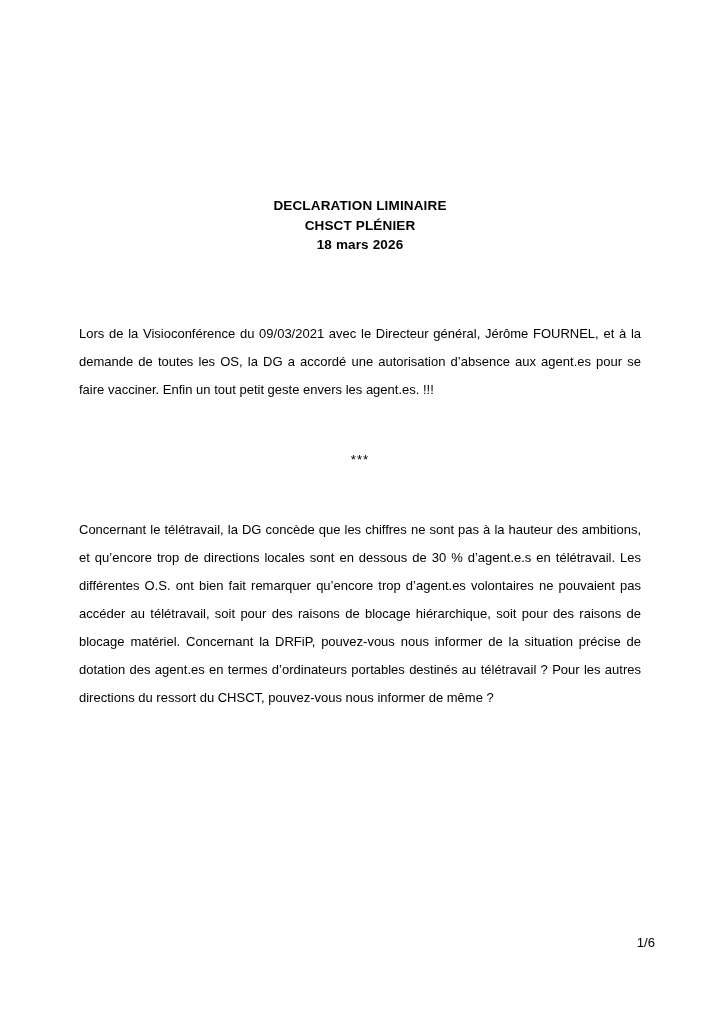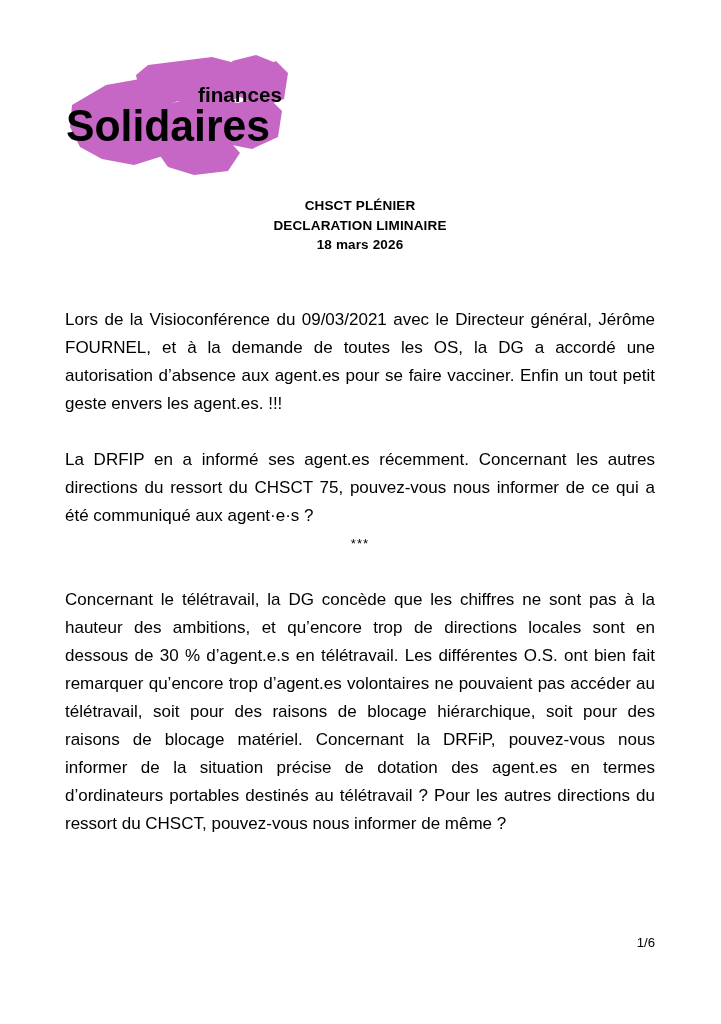--- a/index.html
+++ b/index.html
@@ -52,23 +52,23 @@
 
   
   .body-text {
     position: absolute;
     left: 65px;
     top: 306px;
     width: 590px;
   }
   .para {
     text-align: justify;
-    font-size: 17px;
+    font-size: 13px;
     line-height: 28px;
-    margin: 0;
+    margin: 14px;
     hyphens: none;
   }
   .spacer-line { height: 28px; }
   .sep {
     text-align: center;
     font-size: 13.2px;
     line-height: 28px;
     letter-spacing: 1px;
     margin: 0;
   }
@@ -82,49 +82,32 @@
     text-align: right;
     font-size: 13.2px;
     line-height: 18px;
   }
 </style>
 </head>
 <body>
 
 <div class="page">
 
-  <div class="logo-block">
-    <svg class="logo-svg" viewBox="0 0 230 120" xmlns="http://www.w3.org/2000/svg">
-
-      <g>
-        <polygon fill="#c667c6" points="86,10 150,2 196,14 214,6 226,18 222,44 200,52 178,42 150,54 116,46 96,54 78,40 74,20"></polygon>
-        <polygon fill="#c667c6" points="10,50 44,30 78,24 104,34 96,62 112,74 104,100 72,110 40,104 18,92 8,72"></polygon>
-        <polygon fill="#c667c6" points="96,52 140,40 176,48 204,40 220,56 216,82 190,94 160,88 128,102 100,96 88,76"></polygon>
-        <polygon fill="#c667c6" points="104,84 134,74 164,82 178,98 166,116 132,120 106,112 96,98"></polygon>
-        <polygon fill="#c667c6" points="170,6 194,0 214,8 218,26 198,34 176,26"></polygon>
-      </g>
-
-      <text x="136" y="47" fill="#000000" font-family="'Liberation Sans', sans-serif" font-size="20" font-weight="bold" textLength="84" lengthAdjust="spacingAndGlyphs">finances</text>
-
-      <text x="4" y="86" fill="#000000" font-family="'Liberation Sans', sans-serif" font-size="44" font-weight="bold" textLength="204" lengthAdjust="spacingAndGlyphs">Solidaires</text>
-    </svg>
-  </div>
 
   <div class="doc-title">
+    <div>DECLARATION LIMINAIRE</div>
     <div>CHSCT PLÉNIER</div>
-    <div>DECLARATION LIMINAIRE</div>
     <div>18 mars 2026</div>
   </div>
 
   <div class="body-text">
 
     <p class="para">Lors de la Visioconférence du 09/03/2021 avec le Directeur général, Jérôme FOURNEL, et à la demande de toutes les OS, la DG a accordé une autorisation d’absence aux agent.es pour se faire vacciner. Enfin un tout petit geste envers les agent.es. !!!</p>
     <div class="spacer-line"></div>
 
-    <p class="para">La DRFIP en a informé ses agent.es récemment. Concernant les autres directions du ressort du CHSCT 75, pouvez-vous nous informer de ce qui a été communiqué aux agent·e·s ?</p>
 
     <p class="sep">***</p>
     <div class="spacer-line"></div>
 
     <p class="para">Concernant le télétravail, la DG concède que les chiffres ne sont pas à la hauteur des ambitions, et qu’encore trop de directions locales sont en dessous de 30 % d’agent.e.s en télétravail. Les différentes O.S. ont bien fait remarquer qu’encore trop d’agent.es volontaires ne pouvaient pas accéder au télétravail, soit pour des raisons de blocage hiérarchique, soit pour des raisons de blocage matériel. Concernant la DRFiP, pouvez-vous nous informer de la situation précise de dotation des agent.es en termes d’ordinateurs portables destinés au télétravail ? Pour les autres directions du ressort du CHSCT, pouvez-vous nous informer de même ?</p>
     <div class="spacer-line"></div>
     <div class="spacer-line"></div>
 
   </div>
 

